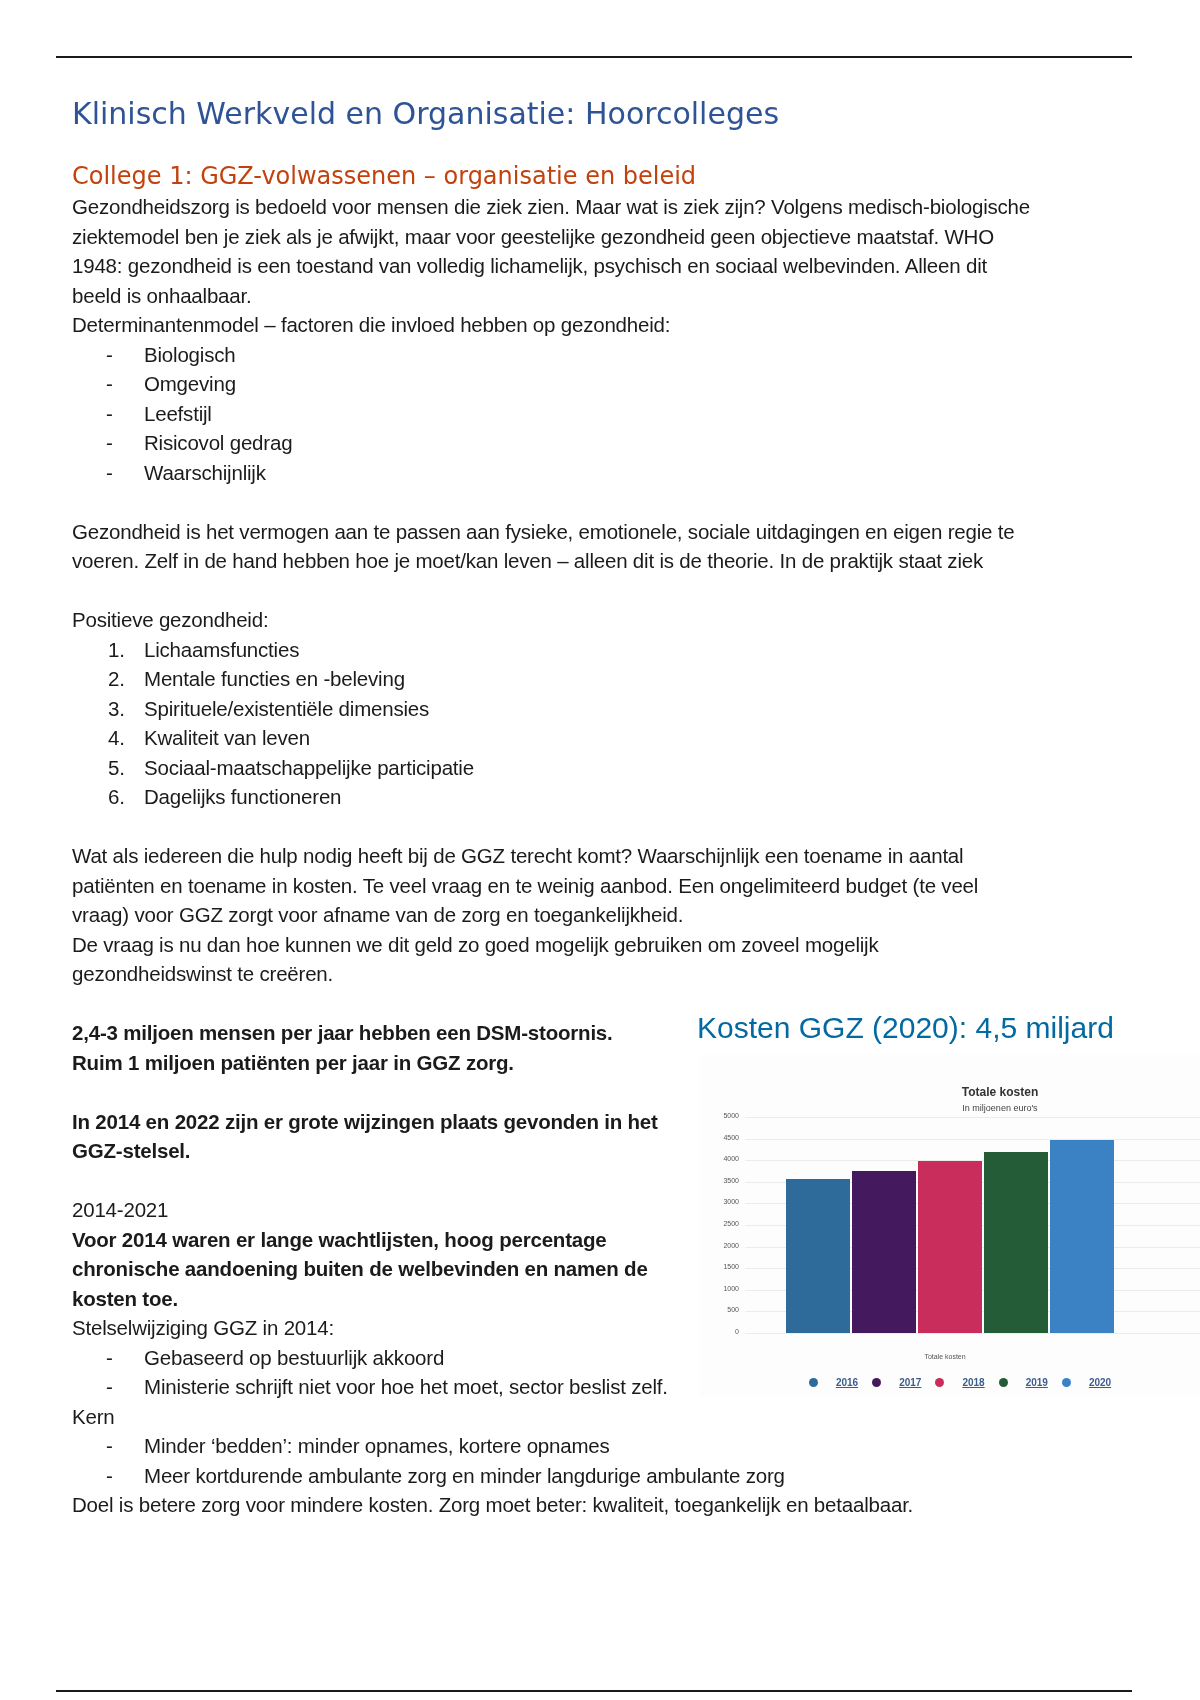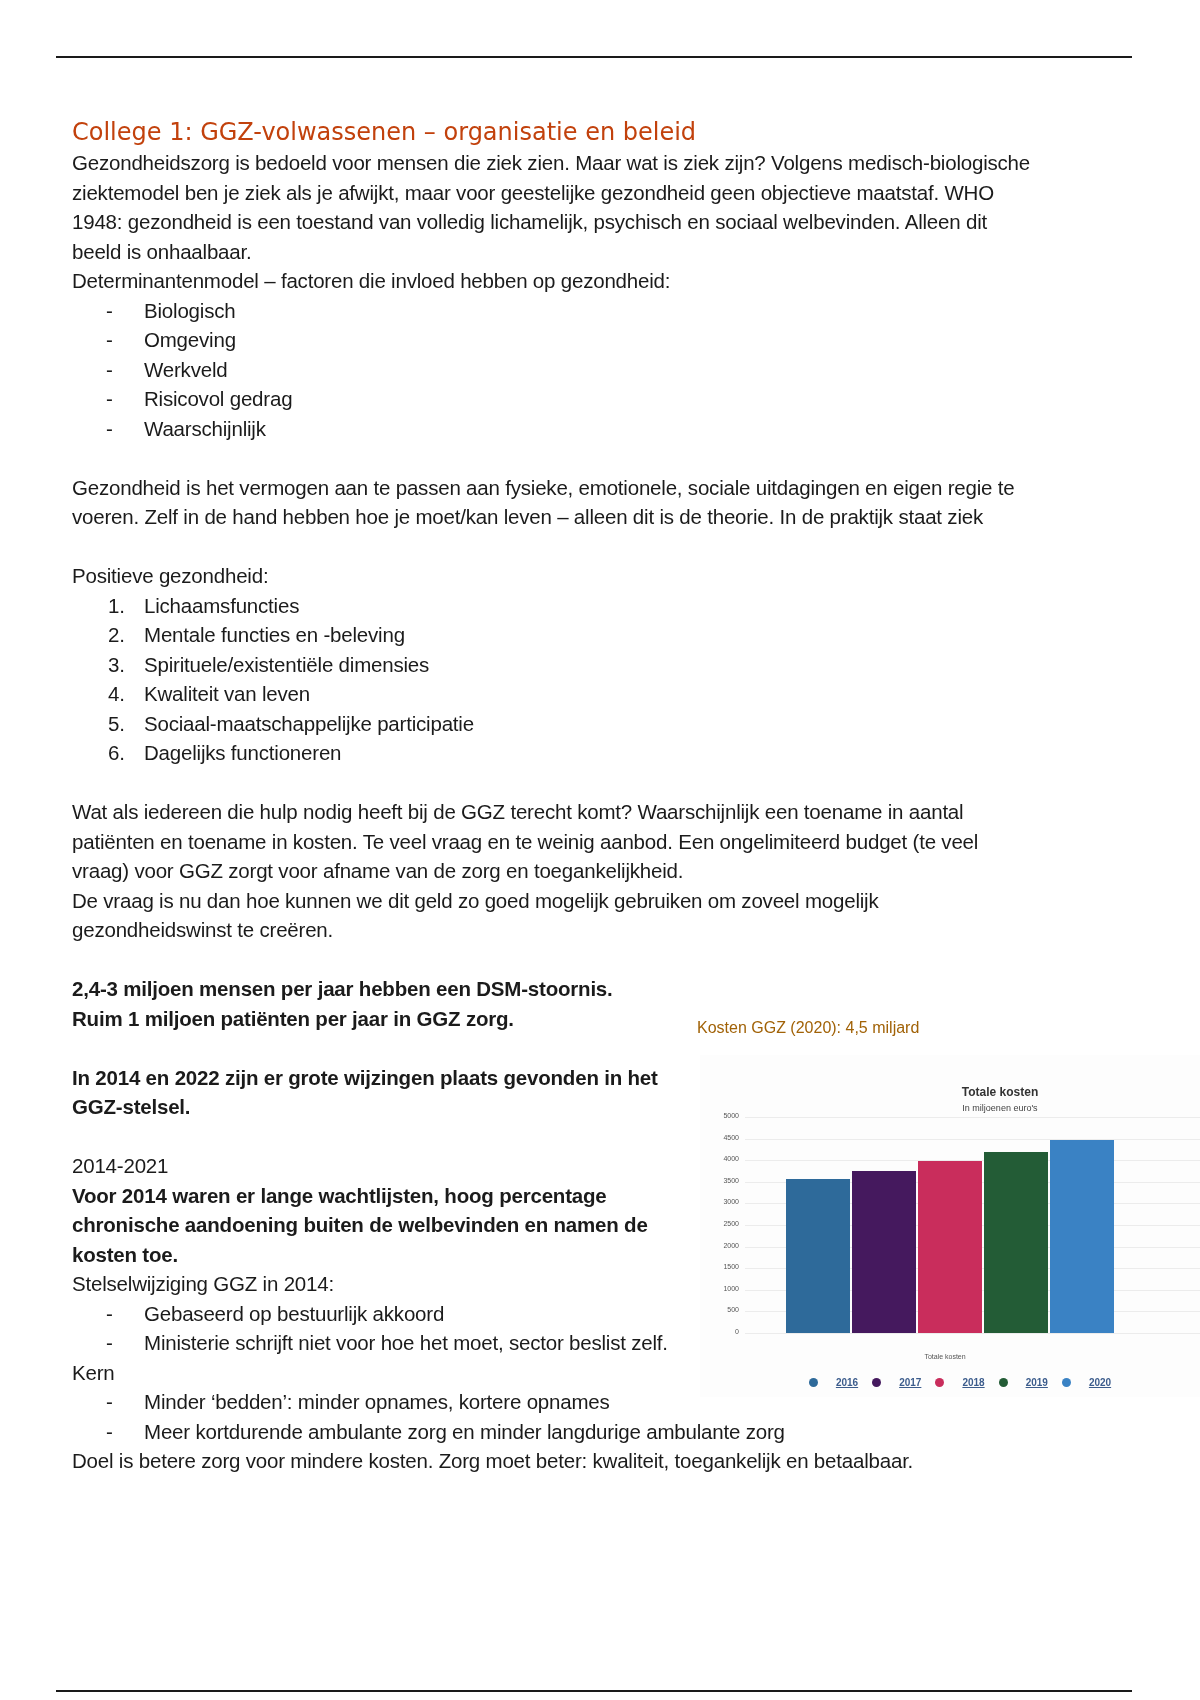--- a/index.html
+++ b/index.html
@@ -28,21 +28,21 @@
   ul.dash, ol.num { margin: 0; padding: 0; list-style: none; }
   ul.dash li, ol.num li { position: relative; padding-left: 72px; }
   ul.dash li .mark, ol.num li .mark { position: absolute; left: 34px; }
   ol.num li .mark { left: 36px; }
 
   .narrow { width: 620px; font-weight: bold; }
 
   
   .chart-heading {
     position: absolute; left: 697px; top: 1012px;
-    font-size: 16px; color: #a16207; line-height: 32px;
+    font-size: 30px; color: #0369a1; line-height: 32px;
   }
   .chart-panel {
     position: absolute; left: 700px; top: 1055px; width: 500px; height: 342px;
     background: #fdfdfd;
   }
   .chart-title { position: absolute; left: 0; width: 600px; top: 30px; text-align: center; font-size: 12px; font-weight: bold; color: #333; }
   .chart-subtitle { position: absolute; left: 0; width: 600px; top: 48px; text-align: center; font-size: 9px; color: #444; }
   .plot { position: absolute; left: 0; top: 0; }
   .ytick { position: absolute; font-size: 7px; color: #555; width: 36px; text-align: right; }
   .gridline { position: absolute; height: 1px; background: #ececec; }
@@ -51,34 +51,35 @@
   .legend { position: absolute; left: 0; top: 322px; width: 600px; display: flex; justify-content: center; gap: 14px; font-size: 10px; font-weight: bold; color: #3c5c8c; }
   .legend-item { display: flex; align-items: center; gap: 18px; text-decoration: underline; }
   .legend-dot { width: 9px; height: 9px; border-radius: 50%; display: inline-block; }
 </style>
 </head>
 <body>
 
 <div class="rule top"></div>
 
 <div class="content">
+  <h1 class="title">Klinisch Werkveld en Organisatie: Hoorcolleges</h1>
   <h2 class="h2">College 1: GGZ-volwassenen – organisatie en beleid</h2>
 
   <div>
     <div class="line">Gezondheidszorg is bedoeld voor mensen die ziek zien. Maar wat is ziek zijn? Volgens medisch-biologische</div>
     <div class="line">ziektemodel ben je ziek als je afwijkt, maar voor geestelijke gezondheid geen objectieve maatstaf. WHO</div>
     <div class="line">1948: gezondheid is een toestand van volledig lichamelijk, psychisch en sociaal welbevinden. Alleen dit</div>
     <div class="line">beeld is onhaalbaar.</div>
   </div>
 
   <div class="line">Determinantenmodel – factoren die invloed hebben op gezondheid:</div>
   <ul class="dash">
     <li><span class="mark">-</span><span>Biologisch</span></li>
     <li><span class="mark">-</span><span>Omgeving</span></li>
-    <li><span class="mark">-</span><span>Werkveld</span></li>
+    <li><span class="mark">-</span><span>Leefstijl</span></li>
     <li><span class="mark">-</span><span>Risicovol gedrag</span></li>
     <li><span class="mark">-</span><span>Waarschijnlijk</span></li>
   </ul>
 
   <div class="blank"></div>
 
   <div>
     <div class="line">Gezondheid is het vermogen aan te passen aan fysieke, emotionele, sociale uitdagingen en eigen regie te</div>
     <div class="line">voeren. Zelf in de hand hebben hoe je moet/kan leven – alleen dit is de theorie. In de praktijk staat ziek</div>
   </div>

